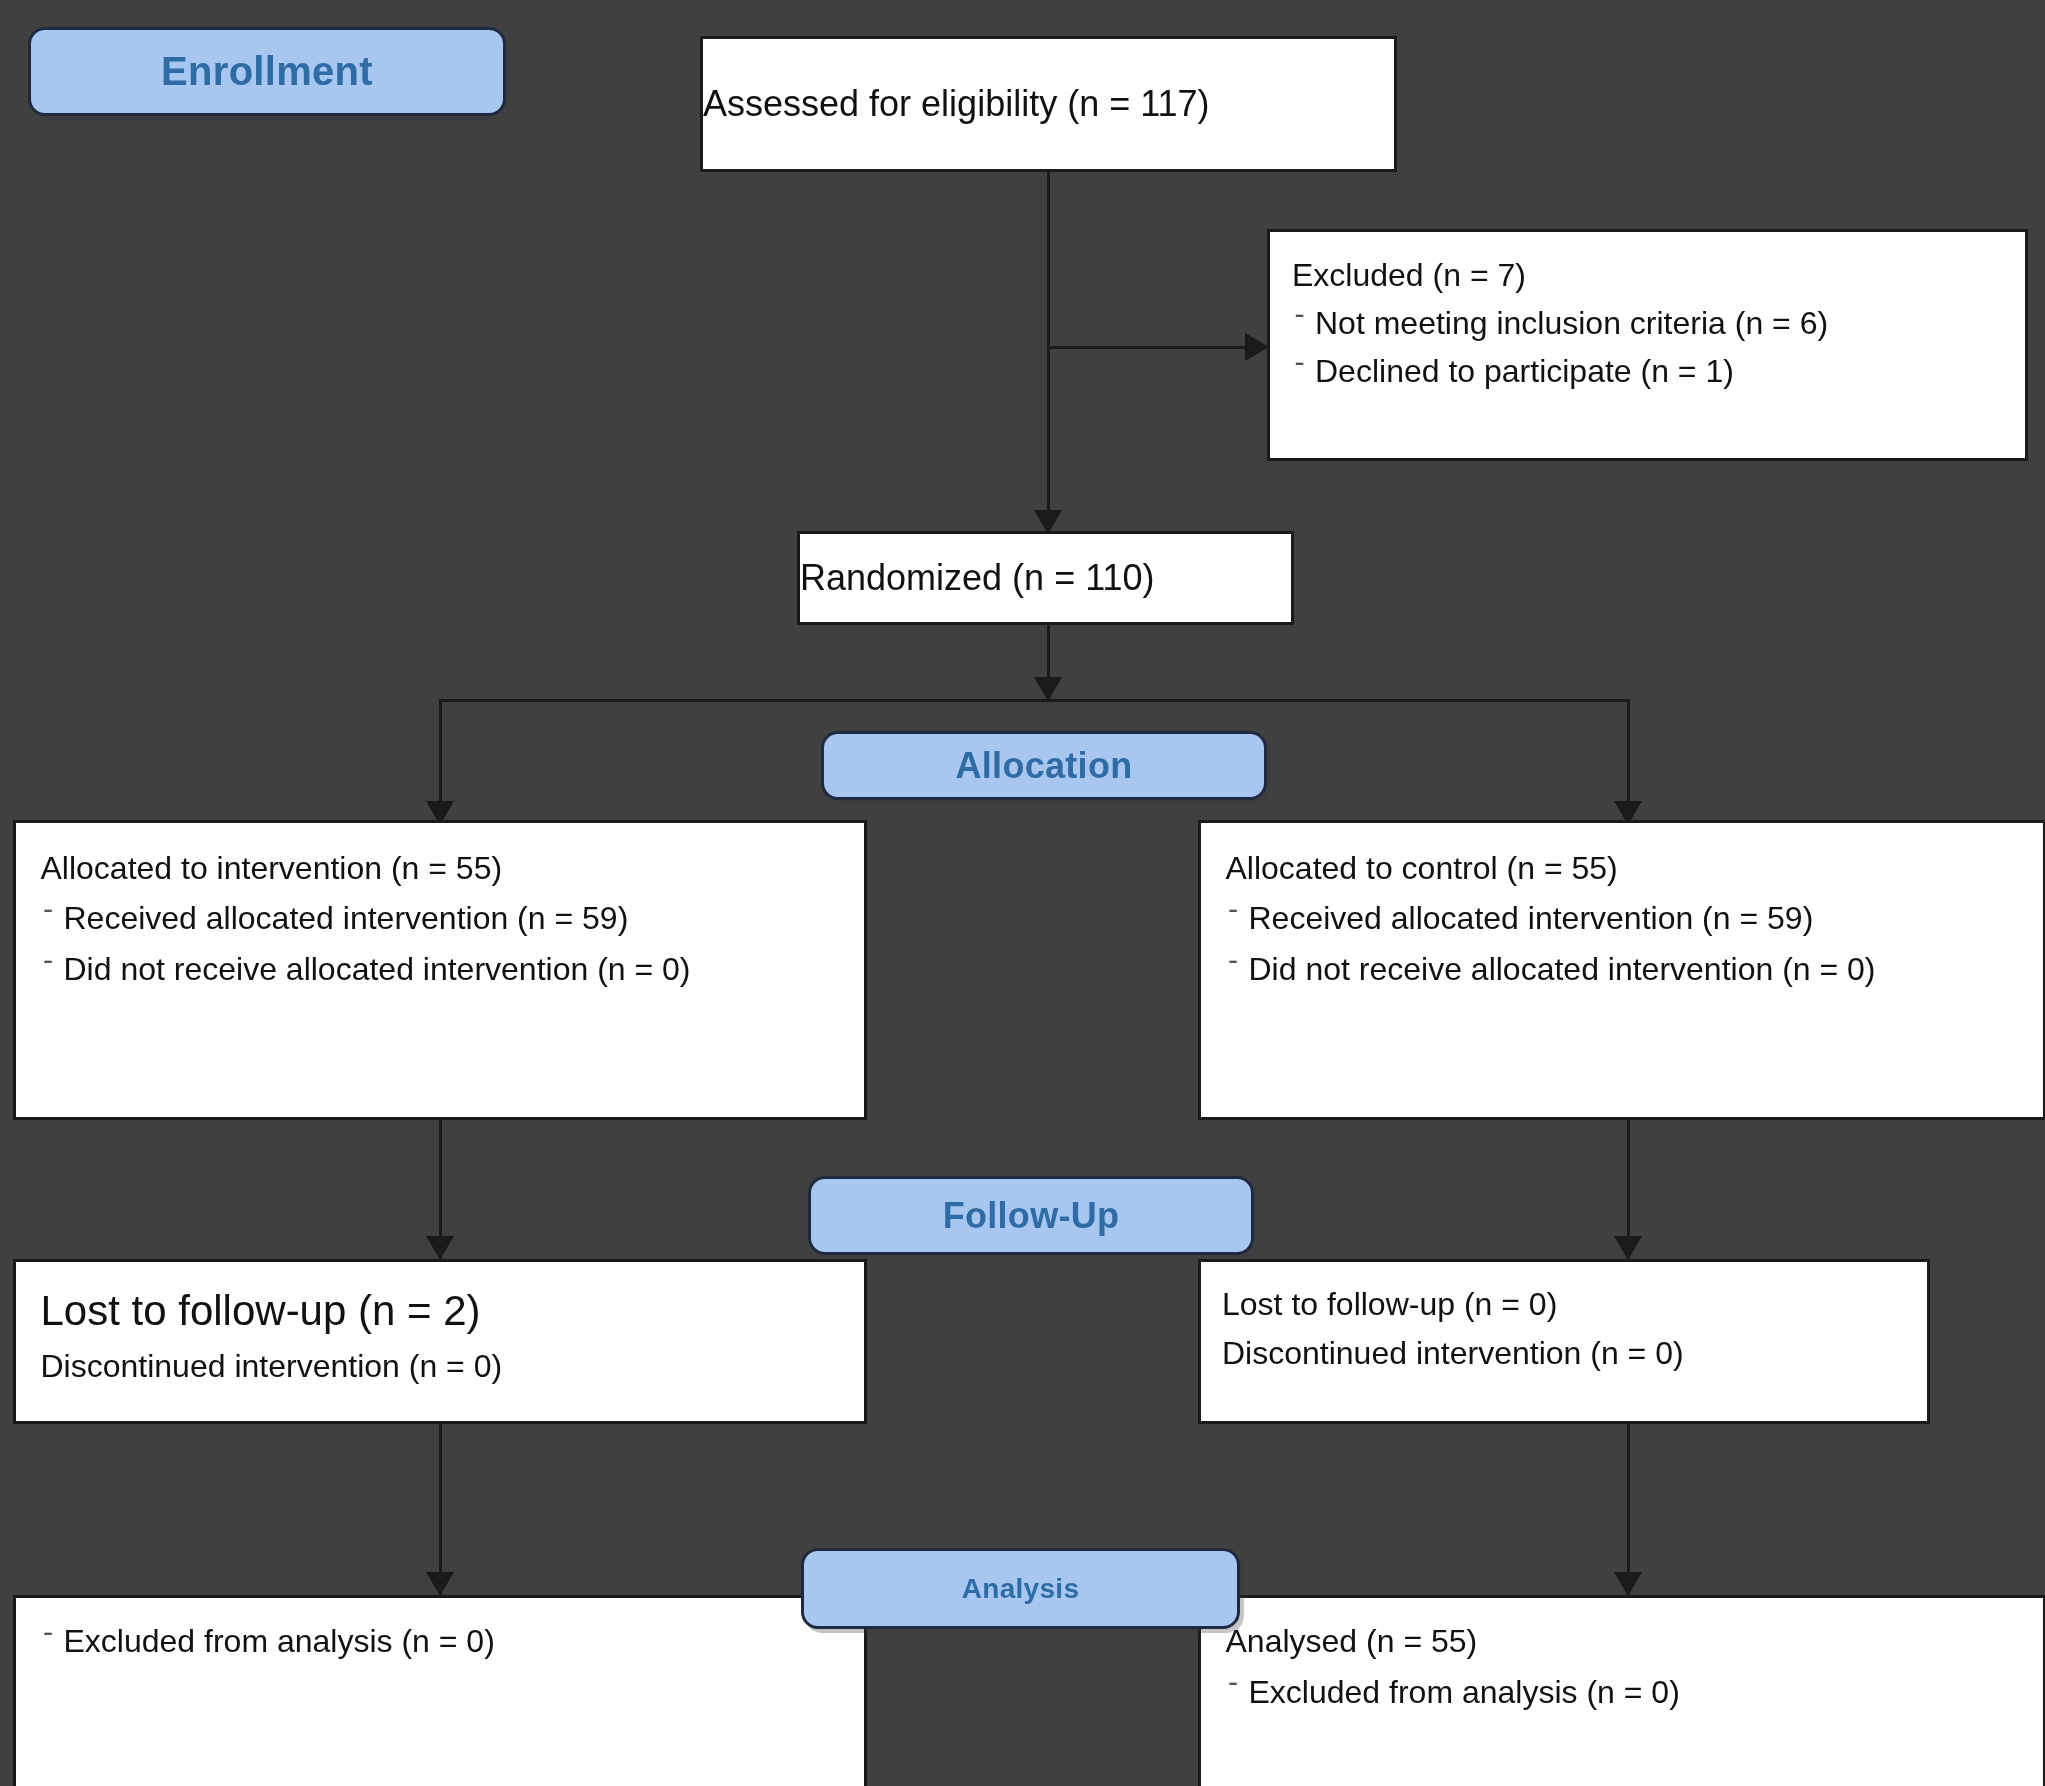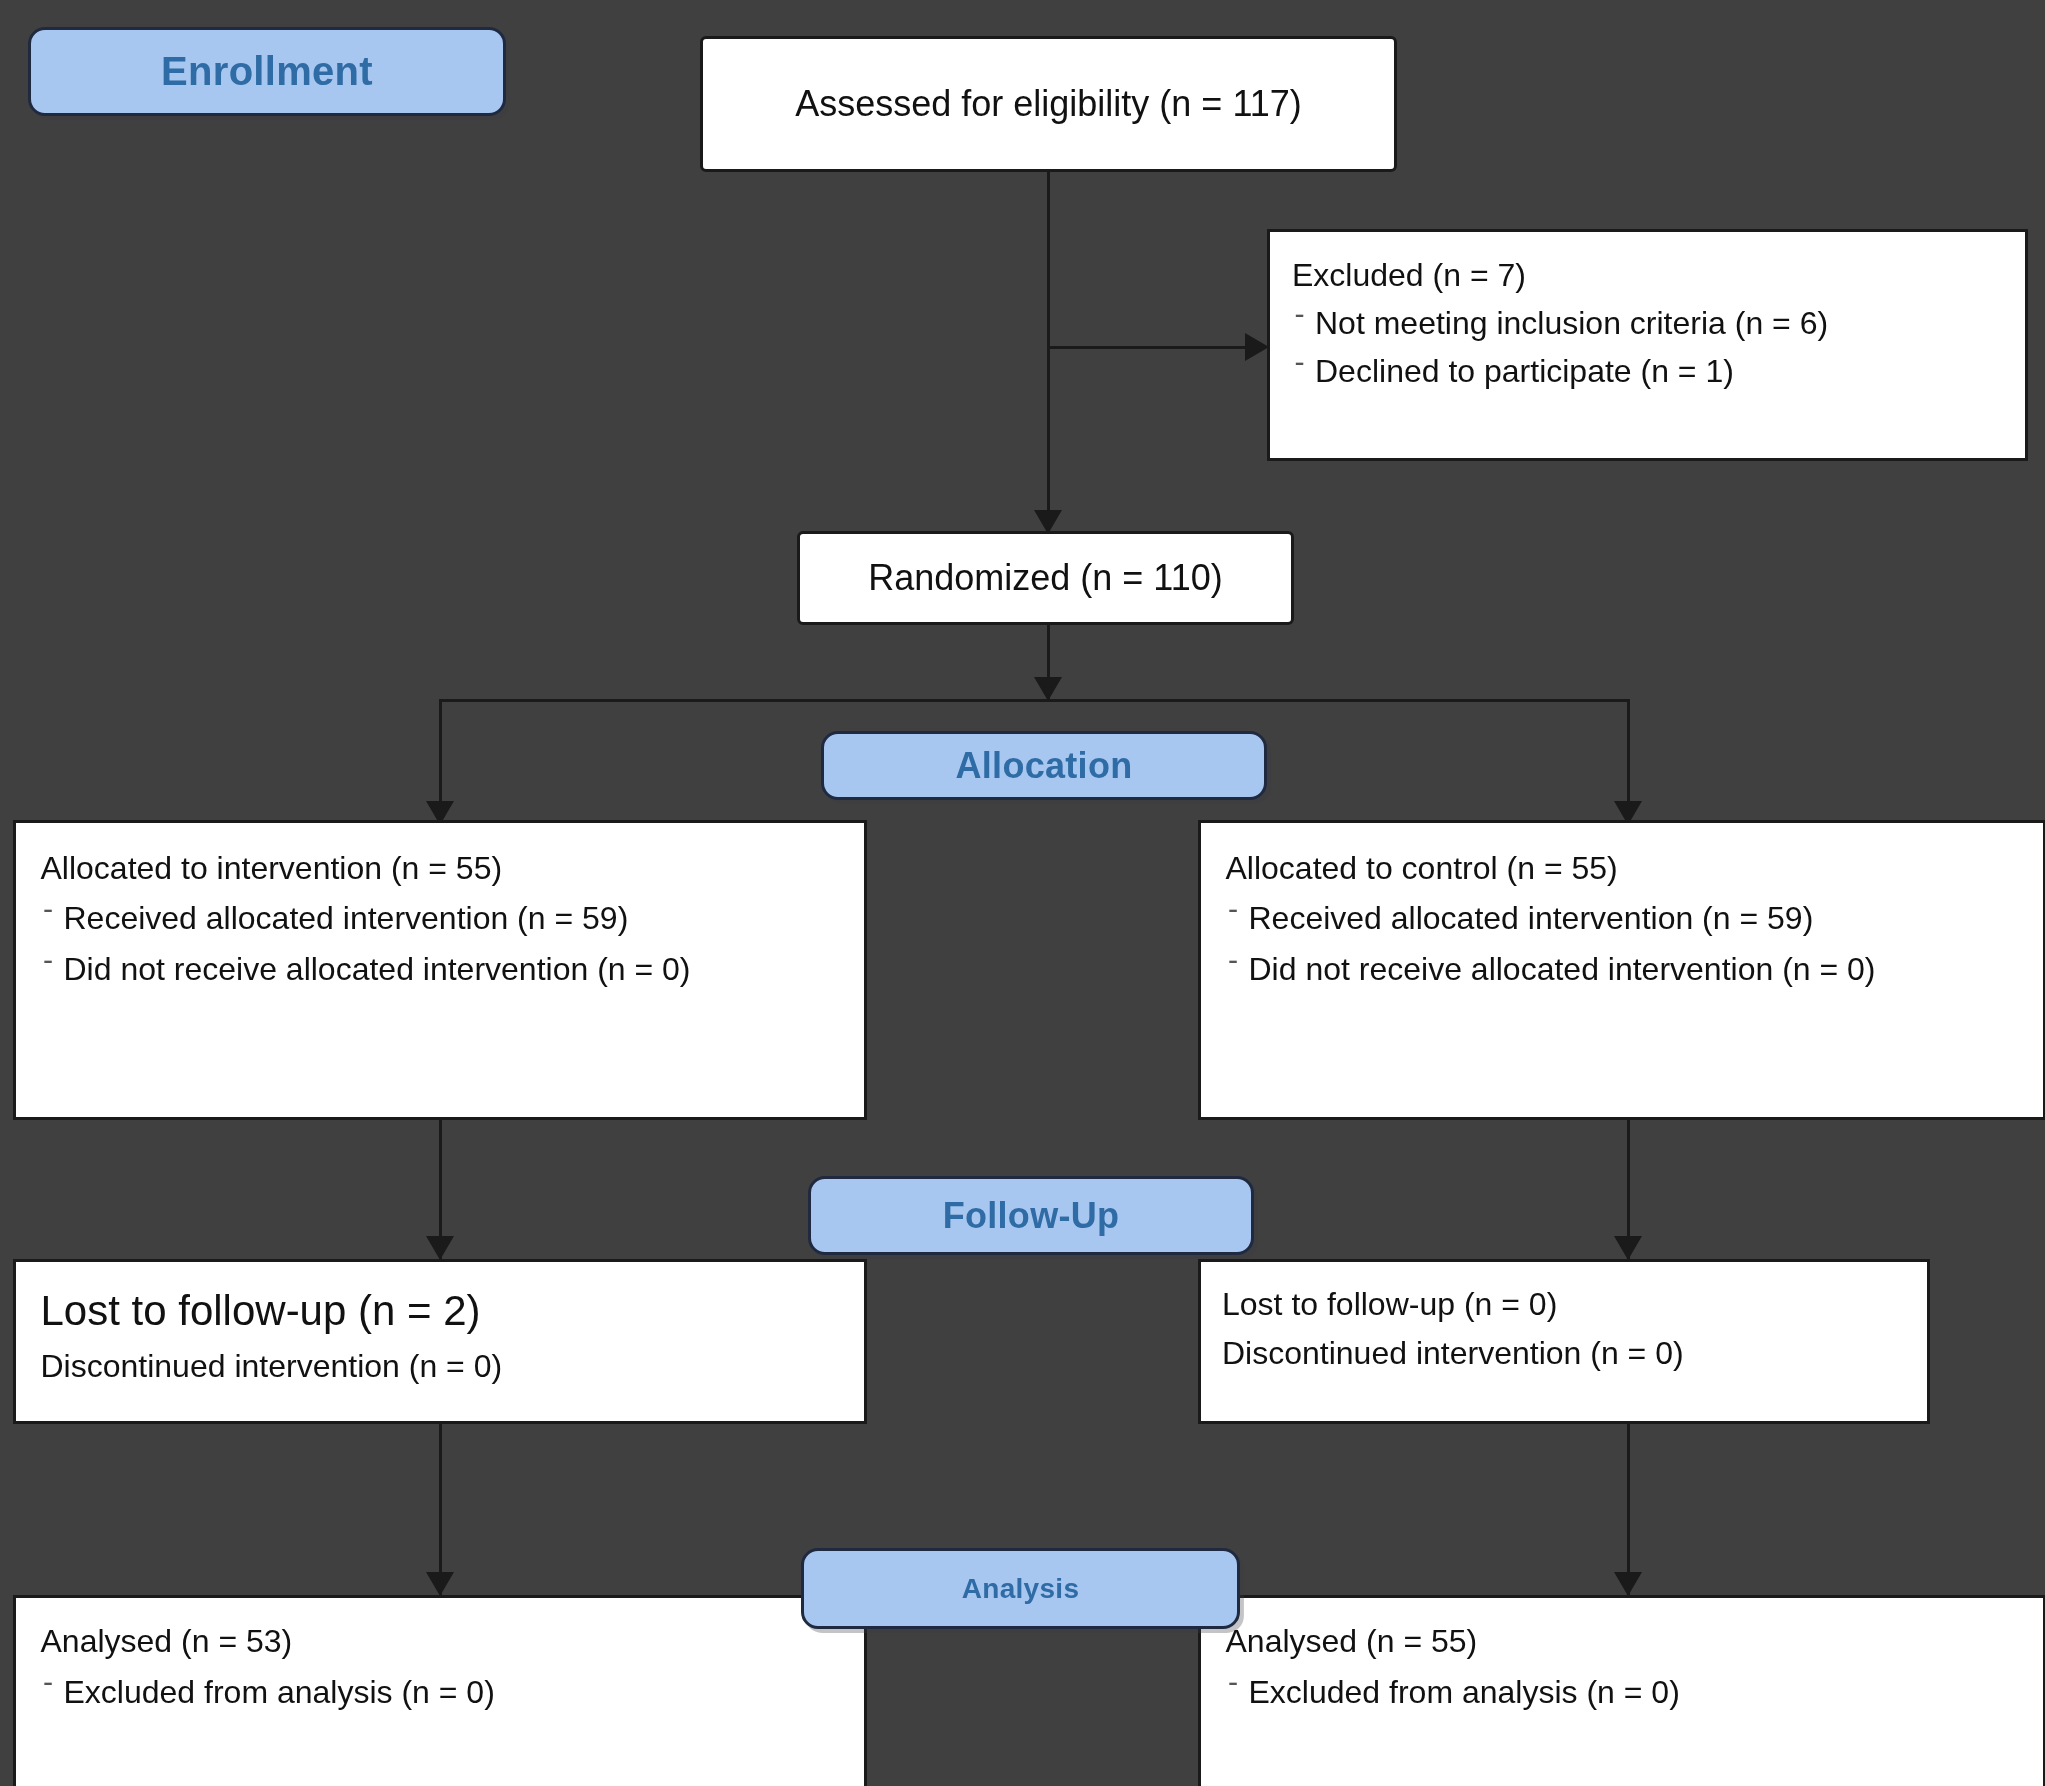--- a/index.html
+++ b/index.html
@@ -40,24 +40,22 @@
     position: absolute;
     background: #ffffff;
     border: 3.2px solid #1a1a1a;
     box-sizing: border-box;
     z-index: 20;
     padding: 18px 22px;
   }
   .flow-box.center-text {
     display: flex;
     align-items: center;
-    justify-content: center;
     text-align: center;
     padding: 0;
-    border-radius: 6px;
   }
   .box-line {
     color: #111111;
     line-height: 1.30;
     white-space: nowrap;
   }
   .box-line.bullet {
     padding-left: 23px;
     position: relative;
   }
@@ -198,21 +196,20 @@
   <div class="arrow-down" style="left:426px; top:1572px;"></div>
 
   <div class="vline" style="left:1627px; top:1424px; height:171px;"></div>
   <div class="arrow-down" style="left:1614px; top:1572px;"></div>
 
   <div class="stage-badge" style="left:801px; top:1508px; width:439px; height:81px; font-size:28px;margin-top:40px;">
     <span>Analysis</span>
   </div>
 
   <div class="flow-box" style="left:13px; top:1595px; width:854px; height:194px; padding:23px 24.5px;">
-    <div class="box-line" style="font-size:32px; margin-bottom:9px;">Analysed  (n = 53)</div>
     <div class="box-line bullet" style="font-size:32px;">
       <span class="dash">-</span>
       <span>Excluded from analysis  (n = 0)</span>
     </div>
   </div>
 
   <div class="flow-box" style="left:1198px; top:1595px; width:848px; height:194px; padding:23px 24.5px;">
     <div class="box-line" style="font-size:32px; margin-bottom:9px;">Analysed  (n = 55)</div>
     <div class="box-line bullet" style="font-size:32px;">
       <span class="dash">-</span>

